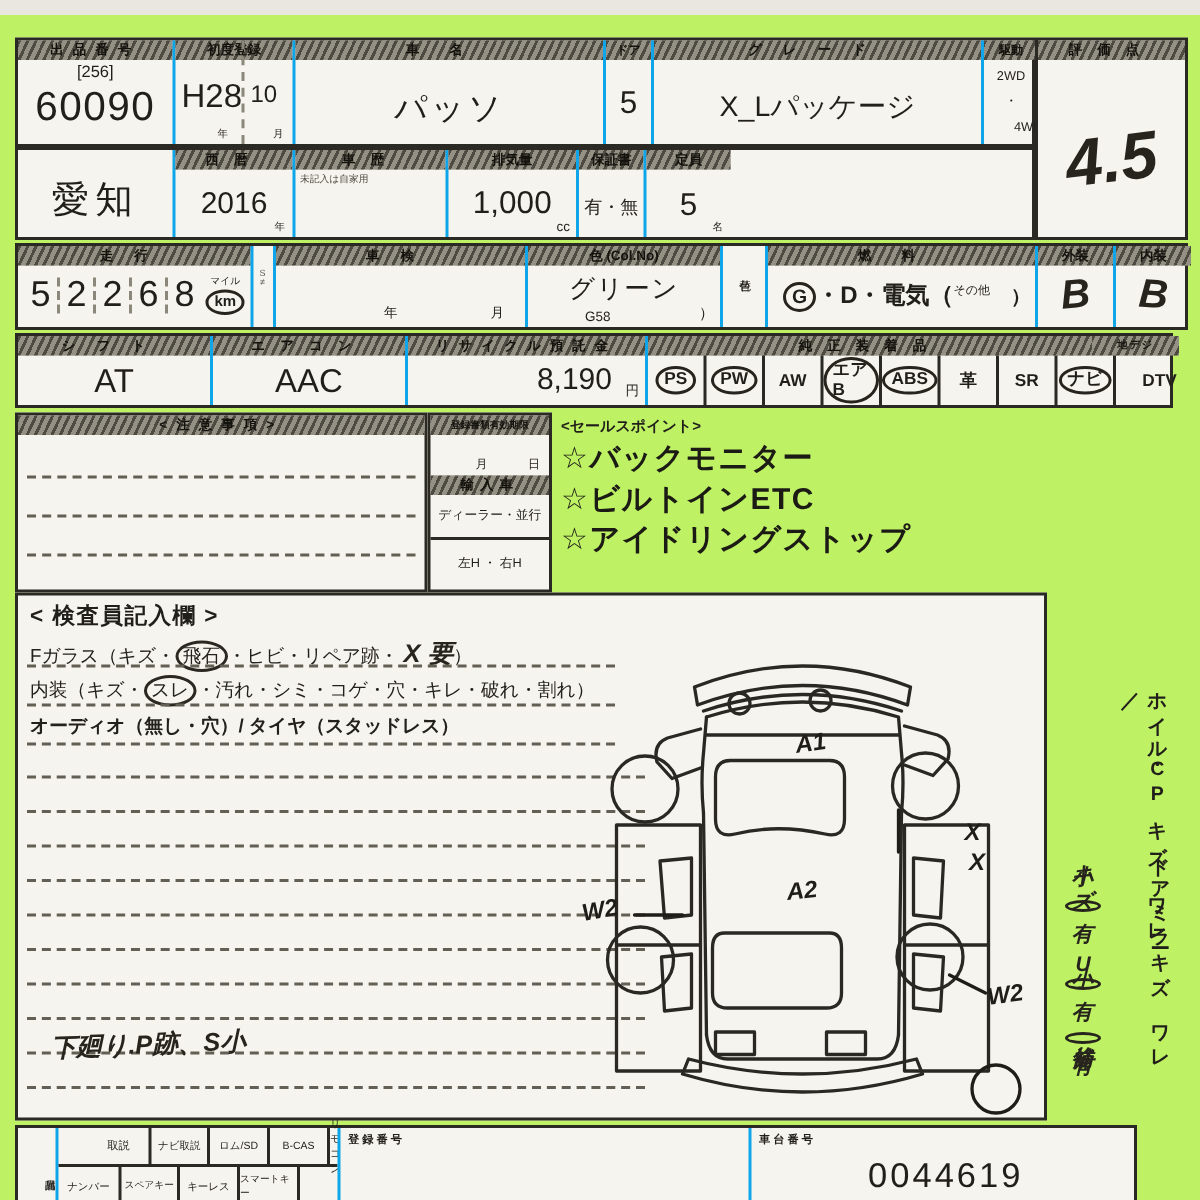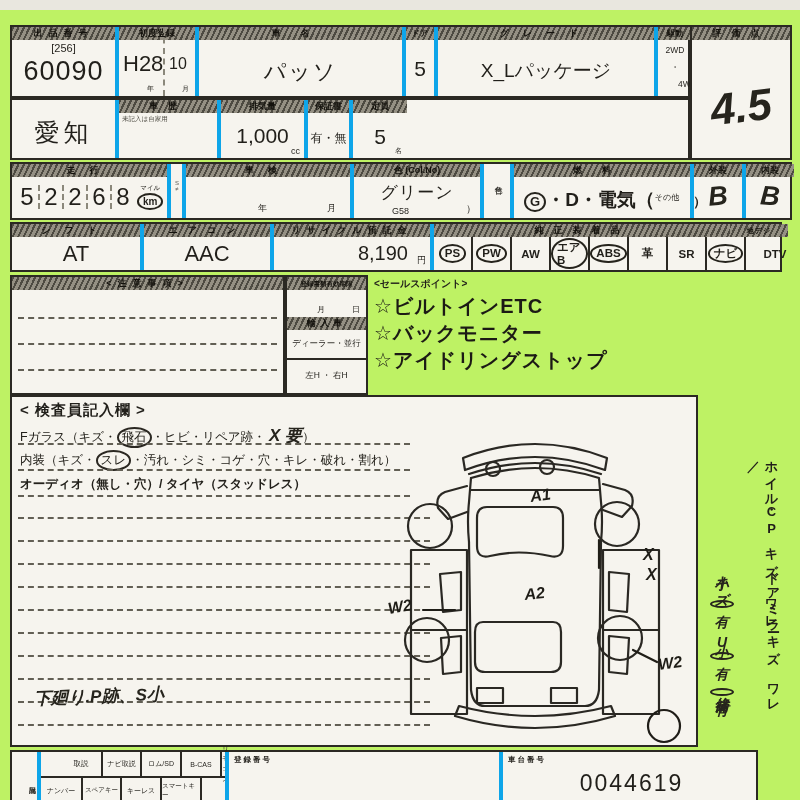--- a/index.html
+++ b/index.html
@@ -3,21 +3,21 @@
 <meta charset="utf-8">
 <style>
   html,body{margin:0;padding:0;background:#e9e7df;}
   #sheet{
     position:relative;width:800px;height:800px;margin:10px auto;
     background:#bef264;color:#211f1a;
     font-family:"Liberation Sans","DejaVu Sans",sans-serif;
     overflow:hidden;
   }
   .row{position:absolute;display:flex;border:2px solid #2b2923;box-sizing:border-box;background:#f6f4ee;}
-  .c{position:relative;border-left:4px solid #0ea5e9;box-sizing:border-box;flex:0 0 auto;}
+  .c{position:relative;border-left:2px solid #0ea5e9;box-sizing:border-box;flex:0 0 auto;}
   .c:first-child{border-left:none;}
   .box{position:absolute;border:2px solid #2b2923;box-sizing:border-box;background:#f6f4ee;}
   .hdr{
     height:13px;line-height:13px;font-size:9px;font-weight:bold;text-align:center;
     white-space:nowrap;overflow:hidden;color:#14120d;
     background:#7d796d;
     background-image:repeating-linear-gradient(115deg,rgba(38,36,30,.55) 0 2px,rgba(168,163,150,.55) 2px 5px);
   }
   .ls6{letter-spacing:6px;} .ls10{letter-spacing:10px;} .ls14{letter-spacing:14px;} .ls20{letter-spacing:20px;}
   .val{position:absolute;left:0;right:0;text-align:center;}
@@ -77,20 +77,25 @@
 
   <div class="box" style="left:690px;top:15px;width:102px;height:135px;">
     <div class="hdr ls10">評価点</div>
     <div class="val hand" style="top:55px;font-size:44px;transform:rotate(-7deg);">4.5</div>
   </div>
 
   <div class="row" style="left:10px;top:88px;width:680px;height:62px;">
     <div class="c" style="width:103px;">
       <div class="val" style="top:16px;font-size:25px;letter-spacing:4px;">愛知</div>
     </div>
+    <div class="c" style="width:80px;">
+      <div class="hdr ls10">西暦</div>
+      <div class="val" style="top:25px;font-size:20px;">2016</div>
+      <span class="tiny" style="position:absolute;right:5px;bottom:2px;">年</span>
+    </div>
     <div class="c" style="width:102px;">
       <div class="hdr ls10">車歴</div>
       <div style="position:absolute;left:3px;top:15px;font-size:6.5px;color:#4b4940;">未記入は自家用</div>
     </div>
     <div class="c" style="width:87px;">
       <div class="hdr">排気量</div>
       <div class="val" style="top:24px;font-size:21px;">1,000</div>
       <span style="position:absolute;right:4px;bottom:2px;font-size:9px;">cc</span>
     </div>
     <div class="c" style="width:45px;">
@@ -132,21 +137,21 @@
       <div class="val" style="top:17px;font-size:17px;letter-spacing:1px;">グリーン</div>
       <span style="position:absolute;left:38px;bottom:2px;font-size:9px;">G58</span>
       <span style="position:absolute;right:4px;bottom:2px;font-size:10px;">）</span>
     </div>
     <div class="c" style="width:30px;">
       <div class="vert" style="position:absolute;left:9px;top:16px;font-size:8px;line-height:1.2;">色替</div>
     </div>
     <div class="c" style="width:180px;">
       <div class="hdr ls20">燃料</div>
       <div style="position:absolute;left:10px;top:23px;white-space:nowrap;">
-        <span class="circ" style="font-size:13px;font-weight:bold;">G</span><span style="font-size:19px;font-weight:bold;">・D・電気（</span><span style="font-size:8px;vertical-align:6px;">その他</span><span style="font-size:13px;font-weight:bold;margin-left:14px;">）</span>
+        <span class="circ" style="font-size:13px;font-weight:bold;">G</span><span style="font-size:16px;font-weight:bold;">・D・電気（</span><span style="font-size:8px;vertical-align:6px;">その他</span><span style="font-size:13px;font-weight:bold;margin-left:14px;">）</span>
       </div>
     </div>
     <div class="c" style="width:52px;">
       <div class="hdr">外装</div>
       <div class="val hand" style="top:17px;font-size:27px;transform:rotate(-5deg);">B</div>
     </div>
     <div class="c" style="width:52px;">
       <div class="hdr">内装</div>
       <div class="val hand" style="top:17px;font-size:27px;transform:rotate(4deg);">B</div>
     </div>
@@ -214,22 +219,22 @@
       <span style="position:absolute;left:30px;bottom:2px;font-size:8px;">月</span>
       <span style="position:absolute;right:6px;bottom:2px;font-size:8px;">日</span>
     </div>
     <div class="hdr" style="letter-spacing:4px;">輸入車</div>
     <div style="height:28px;display:flex;align-items:center;justify-content:center;font-size:8.5px;">ディーラー・並行</div>
     <div style="height:31px;border-top:2px solid #2b2923;display:flex;align-items:center;justify-content:center;font-size:8.5px;">左H ・ 右H</div>
   </div>
 
   <div style="position:absolute;left:374px;top:267px;width:320px;">
     <div style="font-size:10px;font-weight:bold;margin-bottom:2px;">&lt;セールスポイント&gt;</div>
+    <div class="sp-item">☆バックモニター</div>
     <div class="sp-item">☆ビルトインETC</div>
-    <div class="sp-item">☆バックモニター</div>
     <div class="sp-item">☆アイドリングストップ</div>
   </div>
 
   <div class="box" style="left:10px;top:385px;width:688px;height:352px;">
     <div style="position:absolute;left:8px;top:4px;font-size:15px;font-weight:bold;letter-spacing:1px;">&lt; 検査員記入欄 &gt;</div>
     <div class="cond" style="left:8px;top:27px;">
       <span>Fガラス（キズ・</span><span class="oval">飛石</span><span>・ヒビ・リペア跡・</span>
       <span class="hand" style="font-size:17px;">X 要</span><span>）</span>
     </div>
     <div class="dline" style="left:6px;width:392px;top:46px;"></div>

